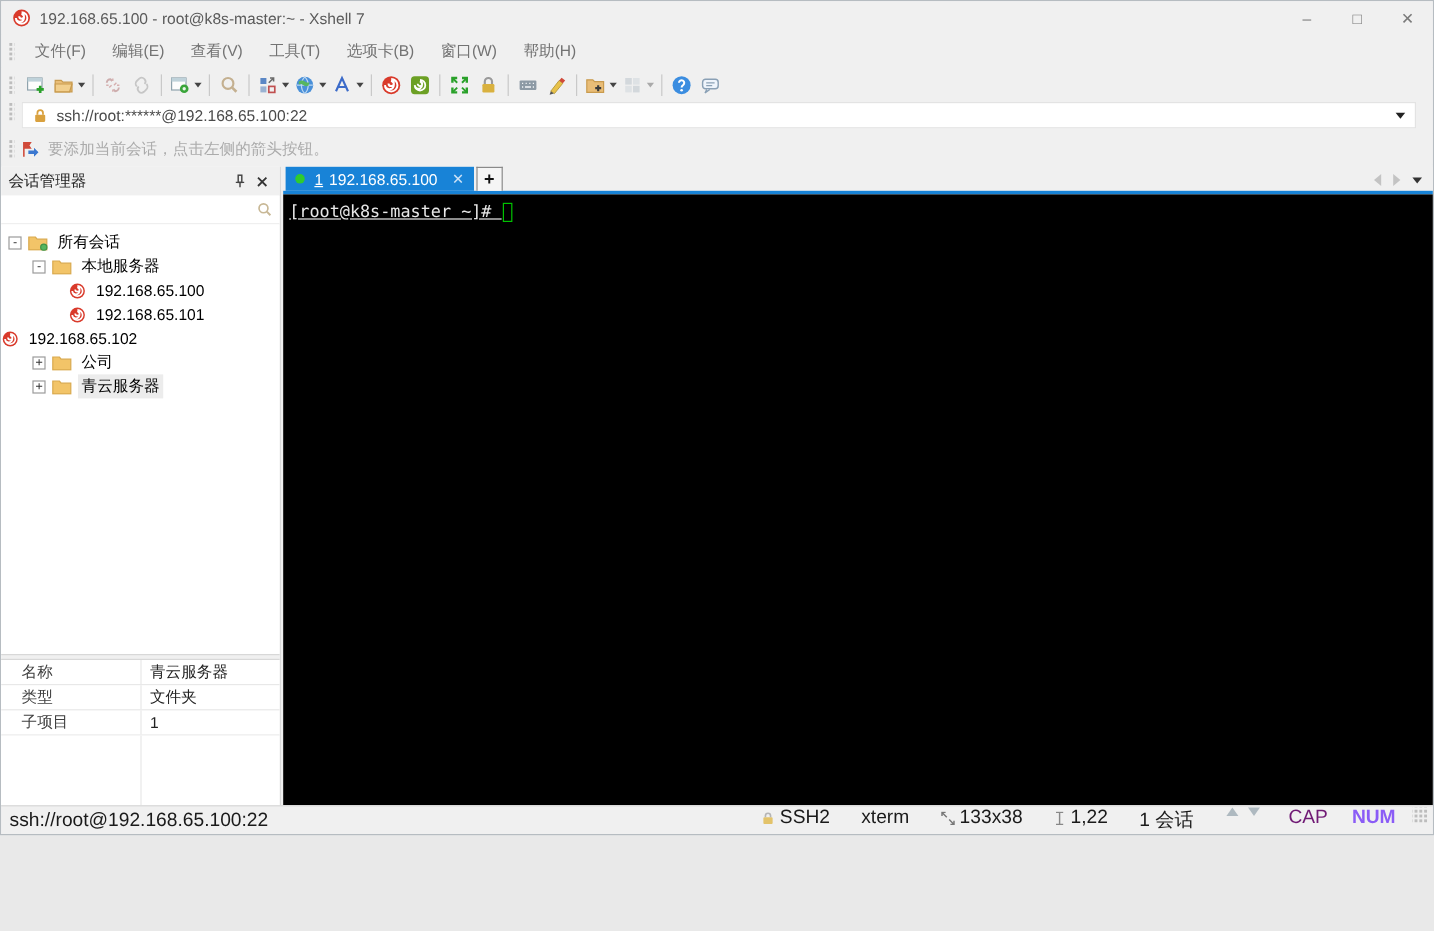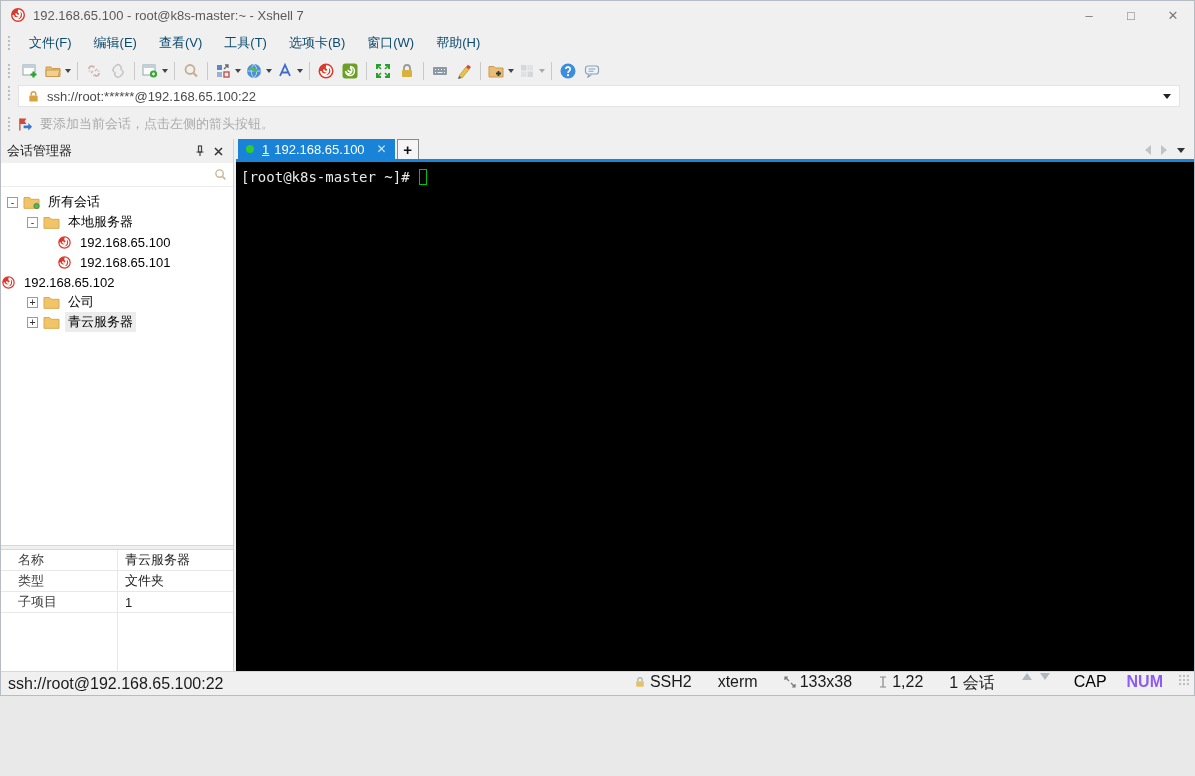--- a/index.html
+++ b/index.html
@@ -8,21 +8,21 @@
   .window { width:1195px; height:696px; display:flex; flex-direction:column; background:#f0f0f0; border:1px solid #b6bcc1; }
 
   
   .titlebar { height:28px; display:flex; align-items:center; padding:0 0 0 9px; background:#f0f0f0; }
   .titlebar .title { margin-left:7px; color:#5a5a5a; font-size:13px; flex:1; white-space:nowrap; overflow:hidden; }
   .win-btn { width:42px; height:28px; display:flex; align-items:center; justify-content:center; color:#7a7a7a; font-size:13px; cursor:default; }
 
   
   .menubar { height:27px; display:flex; align-items:center; padding-left:4px; background:#f0f0f0; }
   .grip { width:5px; height:16px; margin:0 6px 0 2px; background-image:radial-gradient(#bdbdbd 42%, transparent 45%); background-size:4px 4px; }
-  .menu-item { padding:4px 11px; color:#0c4a6e; white-space:nowrap; }
+  .menu-item { padding:4px 11px; color:#737373; white-space:nowrap; }
 
   
   .toolbar { height:29px; display:flex; align-items:center; padding-left:4px; background:#f0f0f0; }
   .tb-btn { height:24px; min-width:24px; padding:0 2px; display:flex; align-items:center; justify-content:center; border-radius:2px; }
   .tb-btn.disabled { opacity:.4; }
   .caret { width:0; height:0; border-left:3px solid transparent; border-right:3px solid transparent; border-top:4px solid #444; margin-left:3px; }
   .tb-sep { width:1px; height:18px; background:#c9c9c9; margin:0 4px; }
 
   
   .addressbar { height:26px; display:flex; padding-left:4px; background:#f0f0f0; }
@@ -66,29 +66,29 @@
   .tab .idx { text-decoration:underline; margin-right:5px; }
   .tab .lbl { flex:1; }
   .tab .x { color:#cfe3f6; margin-left:12px; font-size:12px; }
   .newtab { width:22px; height:20px; margin-left:2px; background:#f5f5f5; border:1px solid #8a8a8a; border-bottom:none; display:flex; align-items:center; justify-content:center; font-size:15px; font-weight:bold; color:#111; }
   .tabnav { margin-left:auto; display:flex; align-items:center; gap:10px; padding:0 9px 4px 0; }
   .tri-l { width:0; height:0; border-top:5px solid transparent; border-bottom:5px solid transparent; border-right:6px solid #c3c3c3; }
   .tri-r { width:0; height:0; border-top:5px solid transparent; border-bottom:5px solid transparent; border-left:6px solid #c3c3c3; }
   .tri-d { width:0; height:0; border-left:4px solid transparent; border-right:4px solid transparent; border-top:5px solid #333; }
   .terminal { flex:1; background:#000; padding:7px 5px; font-family:"DejaVu Sans Mono",monospace; font-size:14px; color:#e8e8e8; cursor:text; }
   .term-line { display:flex; align-items:center; }
-  .term-line .prompt { white-space:pre; }
+  .term-line .prompt { white-space:pre;text-decoration:underline; }
   .term-cursor { width:8px; height:16px; border:1px solid #00c200; margin-left:1px; }
 
   
   .statusbar { height:24px; background:#f0f0f0; border-top:1px solid #d7d7d7; display:flex; align-items:center; padding:0 4px 0 7px; font-size:16px; color:#1a1a1a; }
   .sb-left { flex:1; white-space:nowrap; }
   .sb-right { display:flex; align-items:flex-start; gap:0; }
   .sb-item { display:flex; align-items:center; gap:4px; padding:0 13px; white-space:nowrap; }
-  .sb-cap { color:#000000; padding:0 10px; }
+  .sb-cap { color:#701a75; padding:0 10px; }
   .sb-num { color:#8b5cf6; font-weight:bold; padding:0 10px; }
   .sb-arrows { display:flex; gap:8px; padding:0 14px; }
   .up { width:0; height:0; border-left:5px solid transparent; border-right:5px solid transparent; border-bottom:7px solid #aeb9c0; }
   .down { width:0; height:0; border-left:5px solid transparent; border-right:5px solid transparent; border-top:7px solid #aeb9c0; }
   .sizegrip { width:13px; height:13px; margin-left:4px; background-image:radial-gradient(#bdbdbd 40%, transparent 45%); background-size:4px 4px; background-position:bottom right; }
   svg { display:block; }
 </style>
 </head>
 <body>
 

